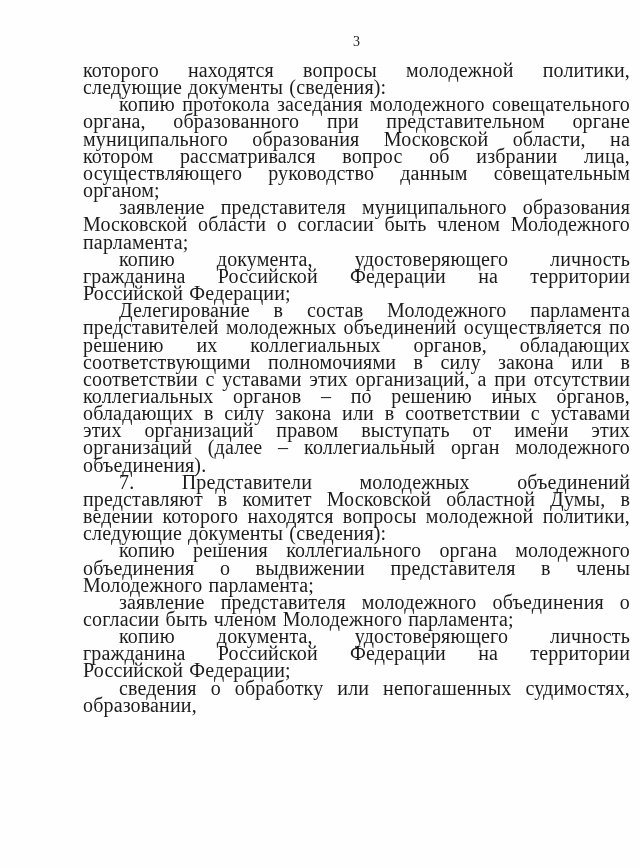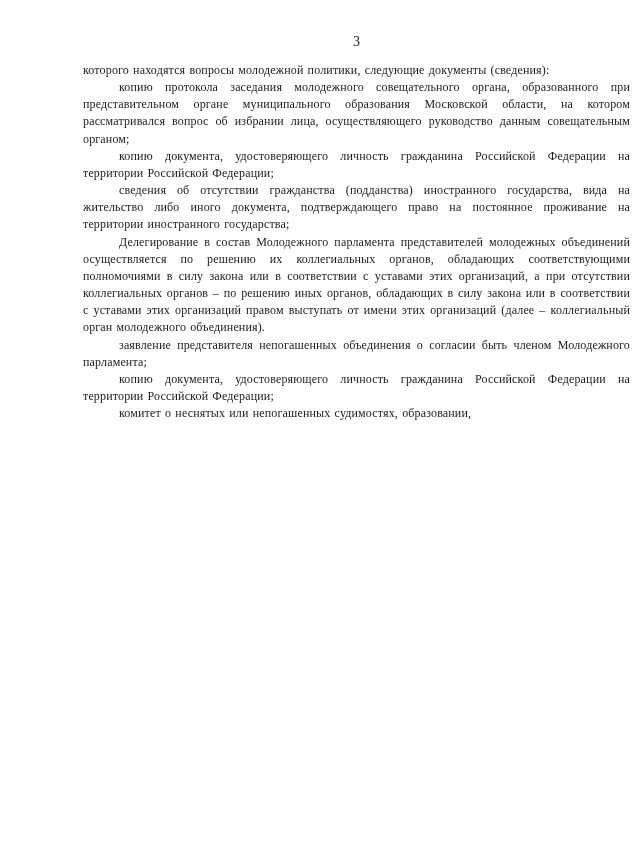--- a/index.html
+++ b/index.html
@@ -26,21 +26,21 @@
     text-align: center;
     font-size: 14px;
     line-height: 16px;
     color: #222222;
   }
   .doc-body {
     position: absolute;
     top: 62px;
     left: 83px;
     width: 547px;
-    font-size: 12px;
+    font-size: 20px;
     line-height: 17.15px;
     letter-spacing: 0.15px;
     word-spacing: 1px;
     text-align: justify;
     color: #1c1c1c;
   }
   .doc-body p {
     margin: 0;
     padding: 0;
     text-indent: 36px;
@@ -51,20 +51,22 @@
 </style>
 </head>
 <body>
 
 <div class="page">
   <div class="page-number">3</div>
 
   <div class="doc-body">
     <p class="continuation">которого находятся вопросы молодежной политики, следующие документы (сведения):</p>
     <p>копию протокола заседания молодежного совещательного органа, образованного при представительном органе муниципального образования Московской области, на котором рассматривался вопрос об избрании лица, осуществляющего руководство данным совещательным органом;</p>
+    <p>заявление представителя муниципального образования Московской области о согласии быть членом Молодежного парламента;</p>
     <p>копию документа, удостоверяющего личность гражданина Российской Федерации на территории Российской Федерации;</p>
-    <p>сведения об отсутствии гражданства (подданства) иностранного государства, вида на жительство либо иного документа, подтверждающего право на постоянное проживание на территории иностранного государства;</p>
     <p>Делегирование в состав Молодежного парламента представителей молодежных объединений осуществляется по решению их коллегиальных органов, обладающих соответствующими полномочиями в силу закона или в соответствии с уставами этих организаций, а при отсутствии коллегиальных органов – по решению иных органов, обладающих в силу закона или в соответствии с уставами этих организаций правом выступать от имени этих организаций (далее – коллегиальный орган молодежного объединения).</p>
-    <p>заявление представителя непогашенных объединения о согласии быть членом Молодежного парламента;</p>
+    <p>7. Представители молодежных объединений представляют в комитет Московской областной Думы, в ведении которого находятся вопросы молодежной политики, следующие документы (сведения):</p>
+    <p>копию решения коллегиального органа молодежного объединения о выдвижении представителя в члены Молодежного парламента;</p>
+    <p>заявление представителя молодежного объединения о согласии быть членом Молодежного парламента;</p>
     <p>копию документа, удостоверяющего личность гражданина Российской Федерации на территории Российской Федерации;</p>
-    <p>комитет о неснятых или непогашенных судимостях, образовании,</p>
+    <p>сведения о обработку или непогашенных судимостях, образовании,</p>
   </div>
 </div>
 
 </body></html>

